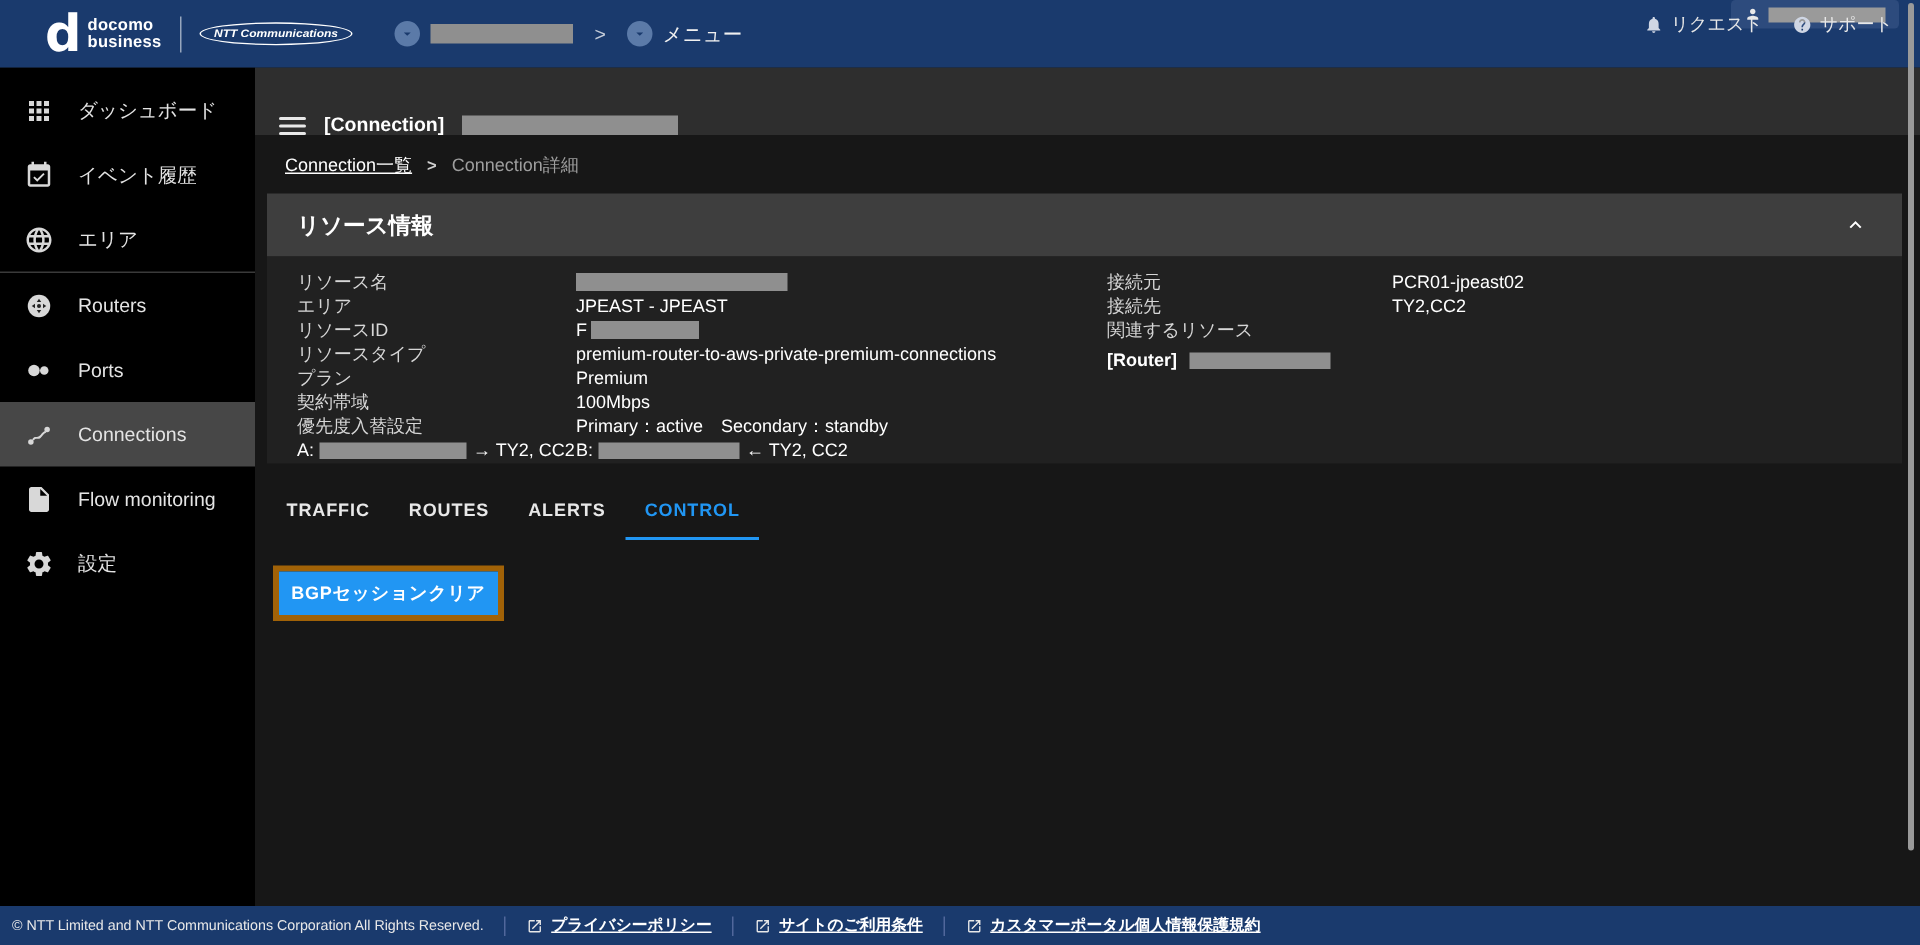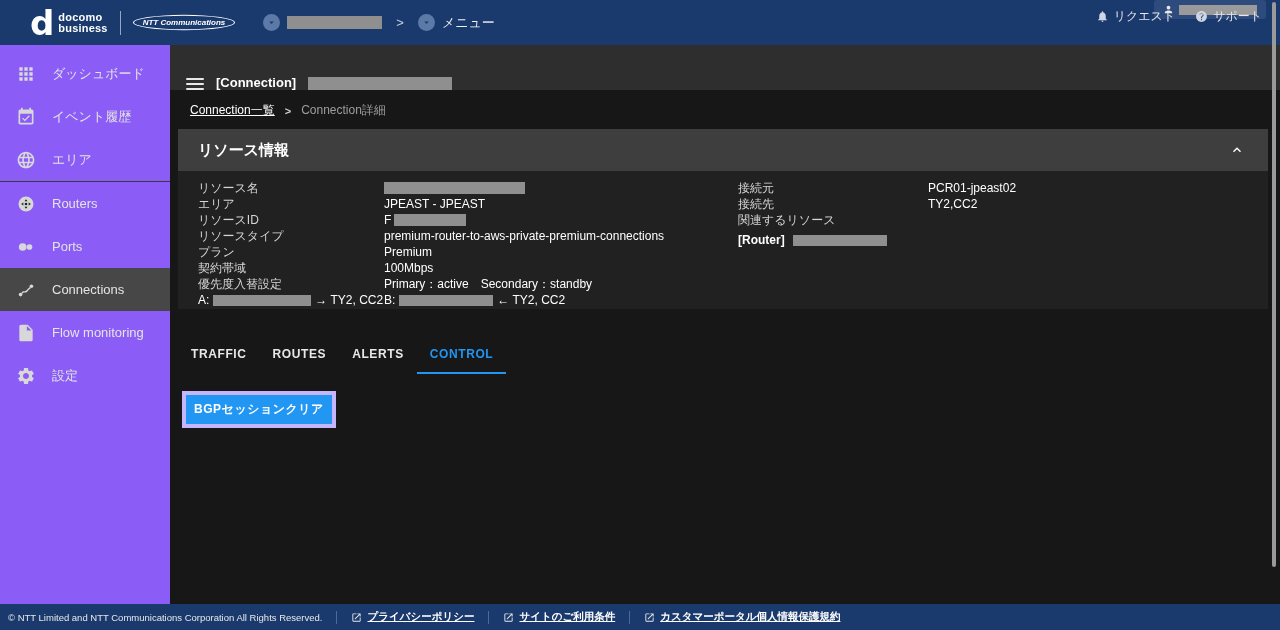--- a/index.html
+++ b/index.html
@@ -20,21 +20,21 @@
   .topbar-sep { margin:0 14px; color:rgba(255,255,255,.75); font-size:13px; }
   .menu-label { font-size:13px; color:#f0f0f0; }
   .redact { display:inline-block; background:#8f8f8f; }
   .user-badge { position:absolute; top:0; right:14px; height:19px; background:#2d4b7d; border-radius:3px; display:flex; align-items:center; gap:5px; padding:0 9px; cursor:pointer; }
   .user-badge svg { width:11px; height:11px; fill:#e8e8e8; }
   .top-actions { position:absolute; top:8px; right:18px; display:flex; align-items:center; gap:20px; }
   .top-action { display:flex; align-items:center; gap:5px; font-size:12px; color:#e8e8e8; cursor:pointer; }
   .top-action svg { width:13px; height:13px; fill:#cfd6e4; }
 
   
-  .sidebar { position:absolute; top:45px; left:0; width:170px; height:559px; background:#8b5cf6; padding-top:7px; z-index:4; }
+  .sidebar { position:absolute; top:45px; left:0; width:170px; height:559px; background:#000000; padding-top:7px; z-index:4; }
   .side-item { height:43px; display:flex; align-items:center; padding-left:16px; cursor:pointer; color:#e4e4e4; font-size:13px; }
   .side-item.selected { background:#474747; }
   .side-item svg { width:20px; height:20px; fill:#d8d8d8; flex:none; }
   .side-label { margin-left:16px; white-space:nowrap; }
   .side-divider { height:1px; background:#3a3a3a; margin:0; }
 
   
   .main { position:absolute; top:45px; left:170px; width:1110px; height:559px; background:#171717; }
   .pagebar { height:45px; background:#2e2e2e; display:flex; align-items:flex-end; padding-left:16px; gap:12px; }
   .hamburger { width:18px; height:12px; display:flex; flex-direction:column; justify-content:space-between; cursor:pointer; }
@@ -57,26 +57,26 @@
   .flabel { width:186px; color:#d6d6d6; flex:none; }
   .fvalue { color:#fff; display:flex; align-items:center; gap:3px; }
   .rcol { position:absolute; left:560px; top:9px; }
   .rcol .flabel { width:190px; }
   .related-row { margin-top:5px; display:flex; align-items:center; gap:8px; font-size:12px; cursor:pointer; }
   .related-prefix { font-weight:bold; }
   .ab-line { display:flex; margin-top:0; }
   .ab-group { width:186px; display:flex; align-items:center; gap:4px; line-height:16px; }
 
   
-  .tabs { display:flex; margin-top:32px; }
+  .tabs { display:flex; margin-top:18px; }
   .tab { padding:6px 13px 11px 13px; font-size:12px; font-weight:bold; letter-spacing:.6px; color:#e8e8e8; cursor:pointer; border-bottom:2px solid transparent; }
   .tab.active { color:#2196f3; border-bottom-color:#2196f3; }
 
   
-  .bgp-frame { display:inline-block; border:4px solid #c4b5fd; margin:17px 0 0 4px; }
+  .bgp-frame { display:inline-block; border:4px solid #a16207; margin:17px 0 0 4px; }
   .bgp-btn { display:block; width:146px; height:29px; background:#2196f3; color:#fff; border:none; font-family:inherit; font-size:12px; font-weight:bold; letter-spacing:.5px; cursor:pointer; }
 
   
   .footer { position:absolute; bottom:0; left:0; width:1280px; height:26px; background:#1a3a6d; display:flex; align-items:center; padding:0 8px; z-index:6; }
   .copyright { font-size:9.5px; color:#e8e8e8; }
   .foot-sep { width:1px; height:13px; background:#51engl; background:#51679b; margin:0 14px; }
   .foot-link { display:flex; align-items:center; gap:5px; font-size:10.5px; color:#fff; cursor:pointer; }
   .foot-link .txt { text-decoration:underline; font-weight:bold;text-align:center; }
   .foot-link svg { width:11px; height:11px; fill:#e8e8e8; }
 

